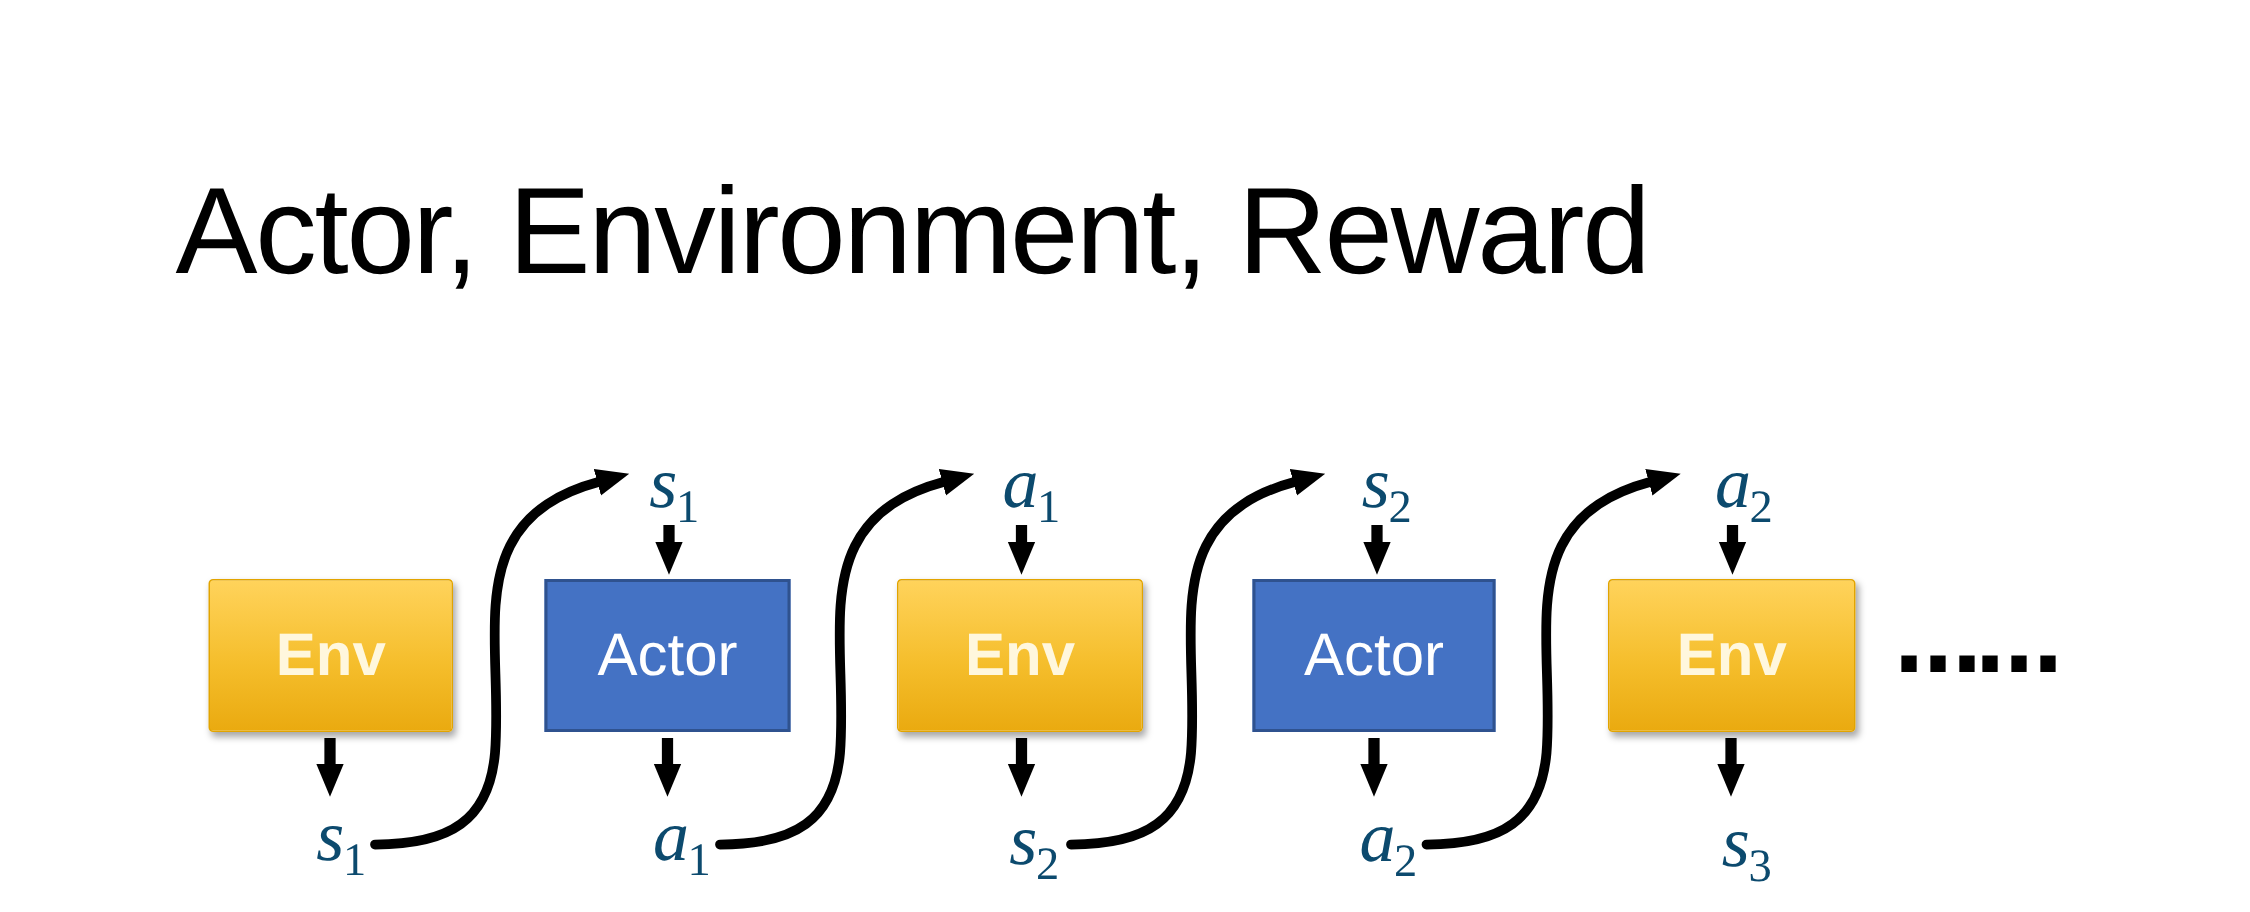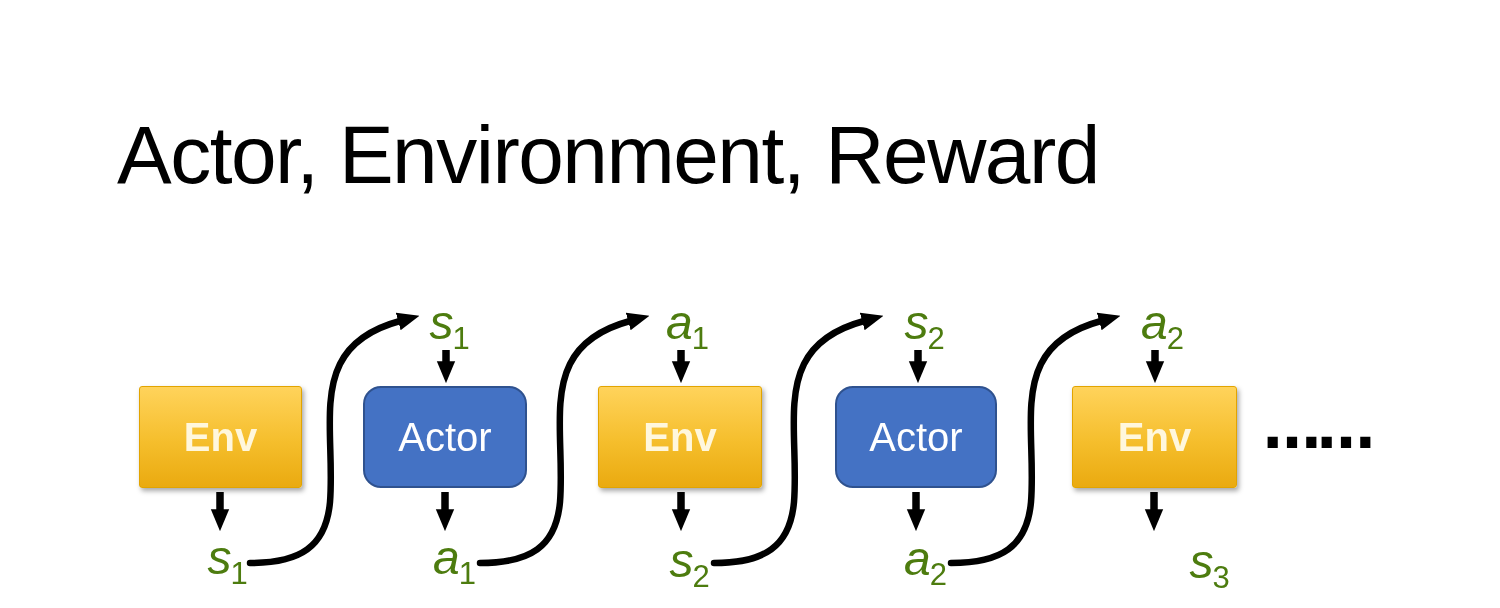--- a/index.html
+++ b/index.html
@@ -50,41 +50,40 @@
     stroke:var(--arrow);
     stroke-width:7.5;
   }
   .box{
     position:absolute;
     top:386px;height:102px;
     display:flex;align-items:center;justify-content:center;
     font-size:40px;
     z-index:2;
     box-sizing:border-box;
-    border-radius:18px;
   }
   .box.env{
     background:linear-gradient(180deg,var(--env-fill-top) 0%,#F5BE2C 55%,var(--env-fill-bottom) 100%);
     border:1px solid var(--env-border);
     border-radius:3px;
     box-shadow:2px 3px 5px rgba(0,0,0,0.35);
     color:var(--env-text);
     font-weight:bold;
   }
   .box.actor{
     background:var(--actor-fill);
     border:2px solid var(--actor-border);
     color:var(--actor-text);
   }
   .mlabel{
     position:absolute;
     transform:translateX(-50%);
-    font-family:Liberation Sans, sans-serif;
+    font-family:Liberation Serif, serif;
     font-style:italic;
-    color:#4d7c0f;
+    color:#0c4a6e;
     white-space:nowrap;
     line-height:1;
     z-index:1;
   }
   .mlabel .base{font-size:48px;}
   .mlabel .sub{
     font-size:31px;
     font-style:normal;
     position:relative;
     top:10px;left:-1px;
@@ -165,19 +164,19 @@
   </div>
   <div class="mlabel" style="left:455px;top:534px;">
     <span class="base">a</span><span class="sub">1</span>
   </div>
   <div class="mlabel" style="left:690px;top:537px;">
     <span class="base">s</span><span class="sub">2</span>
   </div>
   <div class="mlabel" style="left:926px;top:535px;">
     <span class="base">a</span><span class="sub">2</span>
   </div>
-  <div class="mlabel" style="left:1210px;top:538px;">
+  <div class="mlabel" style="left:1165px;top:538px;">
     <span class="base">s</span><span class="sub">3</span>
   </div>
 
   <div class="dots">……</div>
 
 </div>
 
 </body></html>

